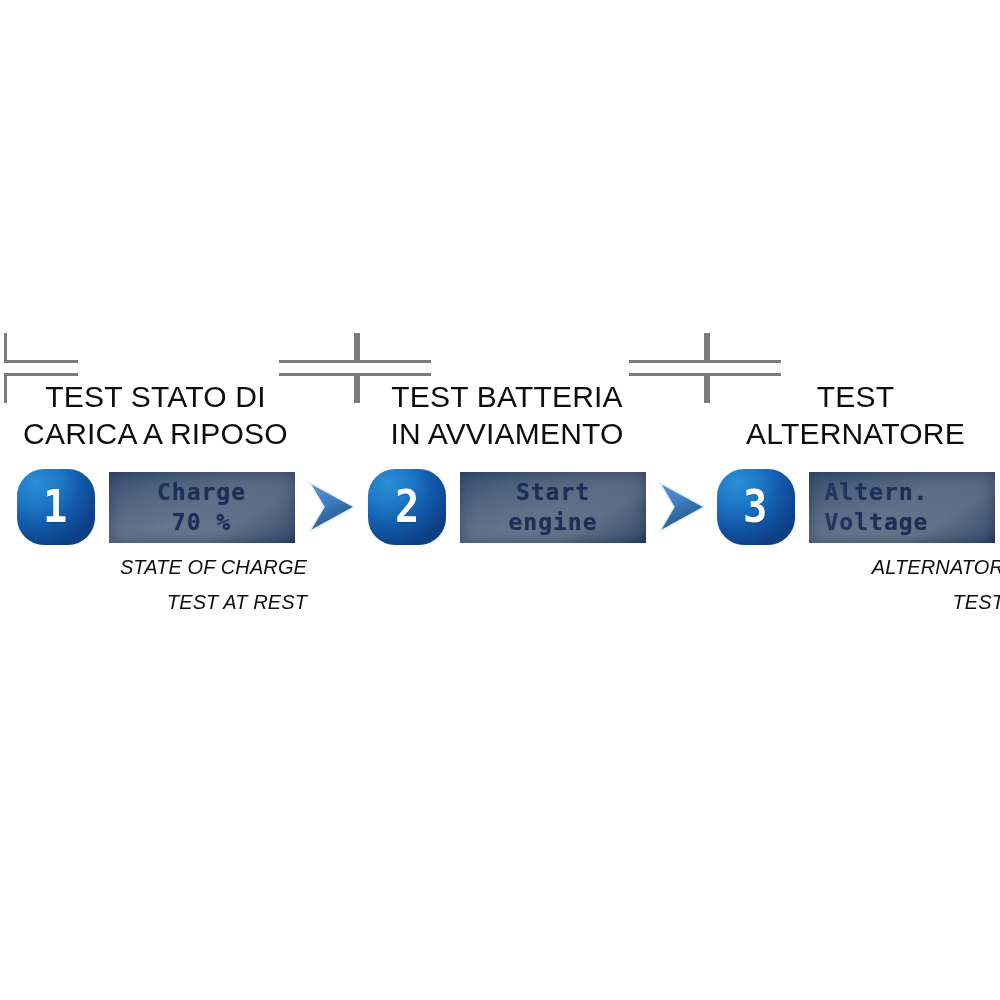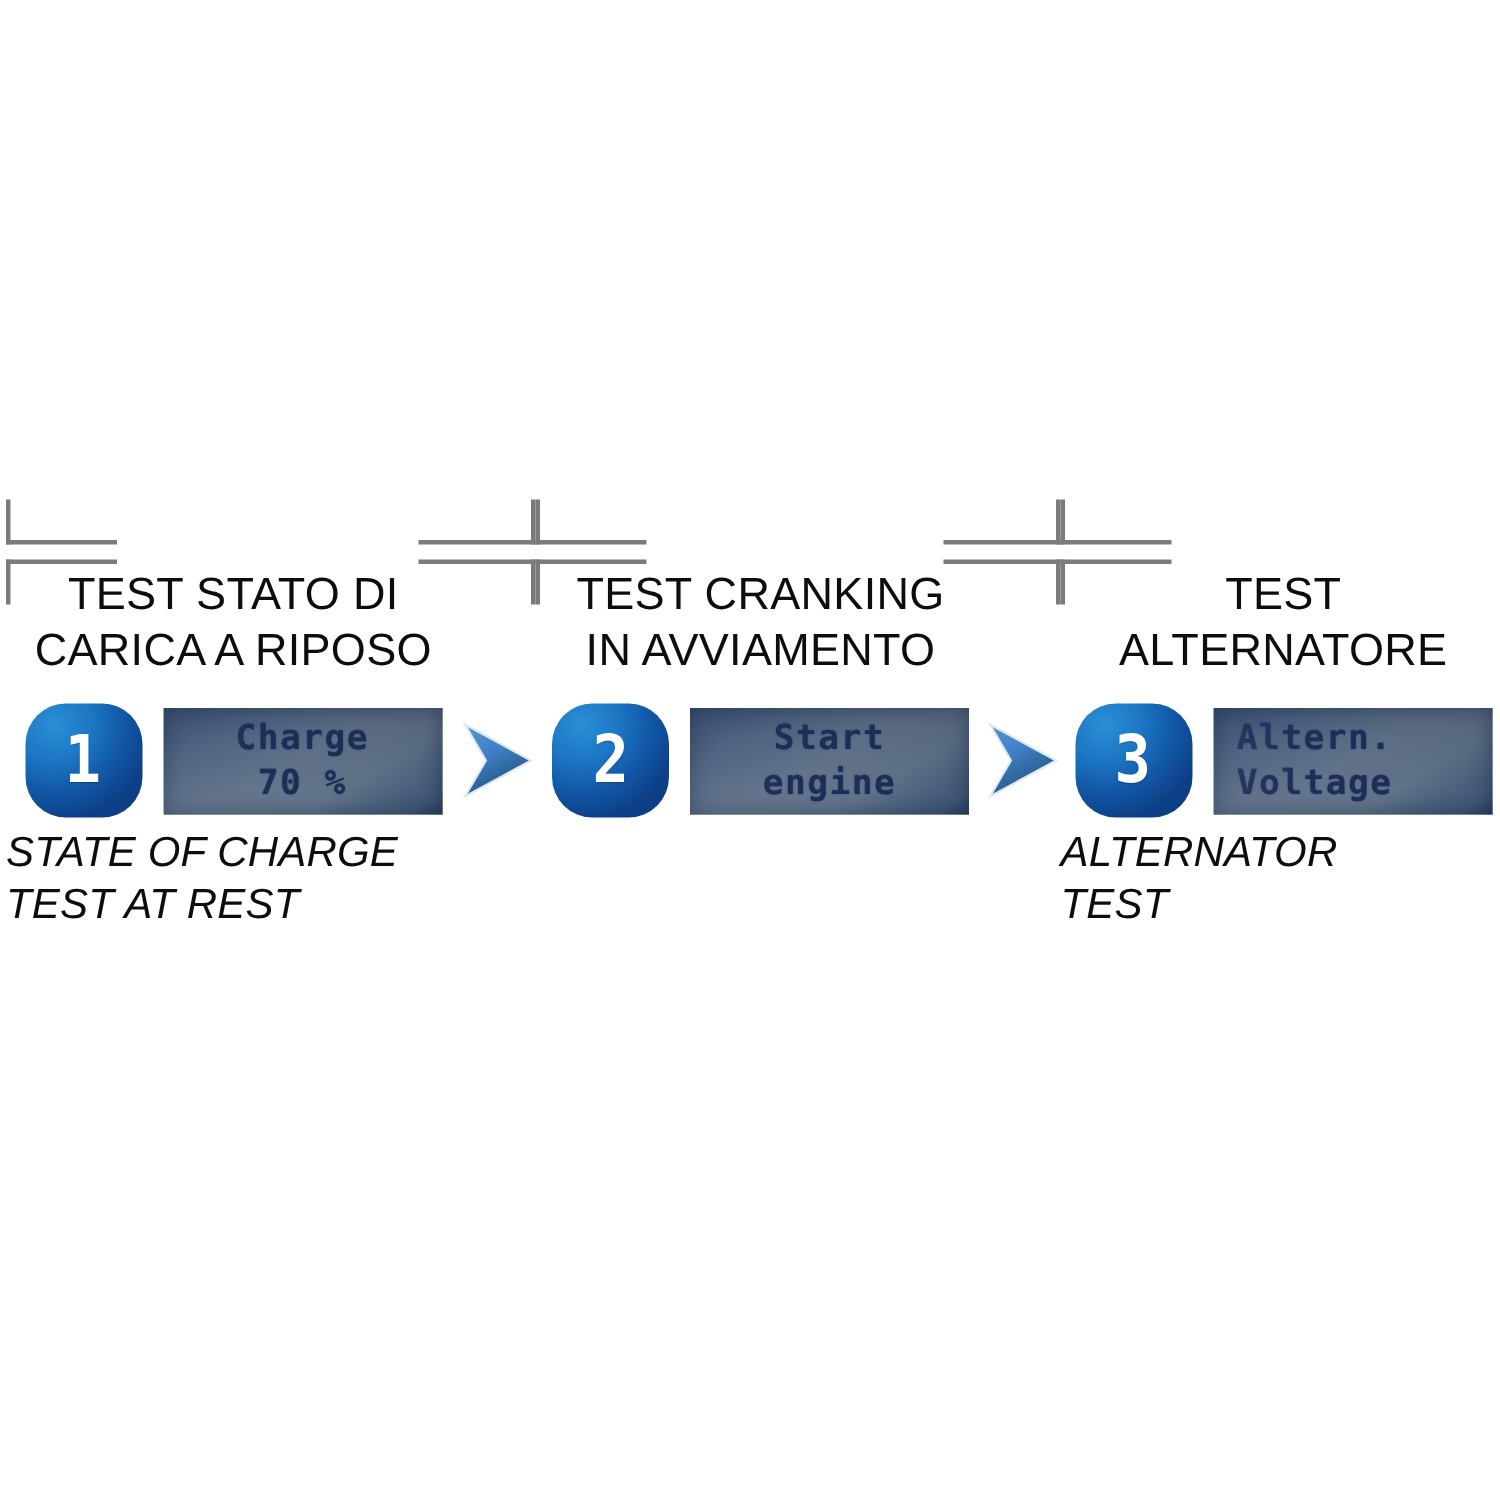--- a/index.html
+++ b/index.html
@@ -78,22 +78,22 @@
     color: #0d0d0d;
     letter-spacing: 0.2px;
     font-weight: 400;
     white-space: pre-line;
   }
   .title-en {
     position: absolute;
     left: 0;
     bottom: 10px;
     width: 100%;
-    text-align: left;
-    font-size: 28px;
+    text-align: right;
+    font-size: 20px;
     line-height: 35px;
     color: #0d0d0d;
     font-style: italic;
     font-weight: 400;
     letter-spacing: 0.1px;
     white-space: pre-line;
   }
 
   
   .band {
@@ -242,21 +242,21 @@
         <span class="br-h bk-tl-h"></span>
         <span class="br-v bk-tl-v"></span>
         <span class="br-h bk-tr-h"></span>
         <span class="br-v bk-tr-v"></span>
         <span class="br-h bk-bl-h"></span>
         <span class="br-v bk-bl-v"></span>
         <span class="br-h bk-br-h"></span>
         <span class="br-v bk-br-v"></span>
       </div>
 
-      <div class="title-it">TEST CRANKING
+      <div class="title-it">TEST BATTERIA
 IN AVVIAMENTO</div>
 
       <div class="band">
         <div class="badge">
           <span class="badge-num">2</span>
         </div>
         <div class="lcd center-all">
           <div class="lcd-text">Start
 engine</div>
         </div>

